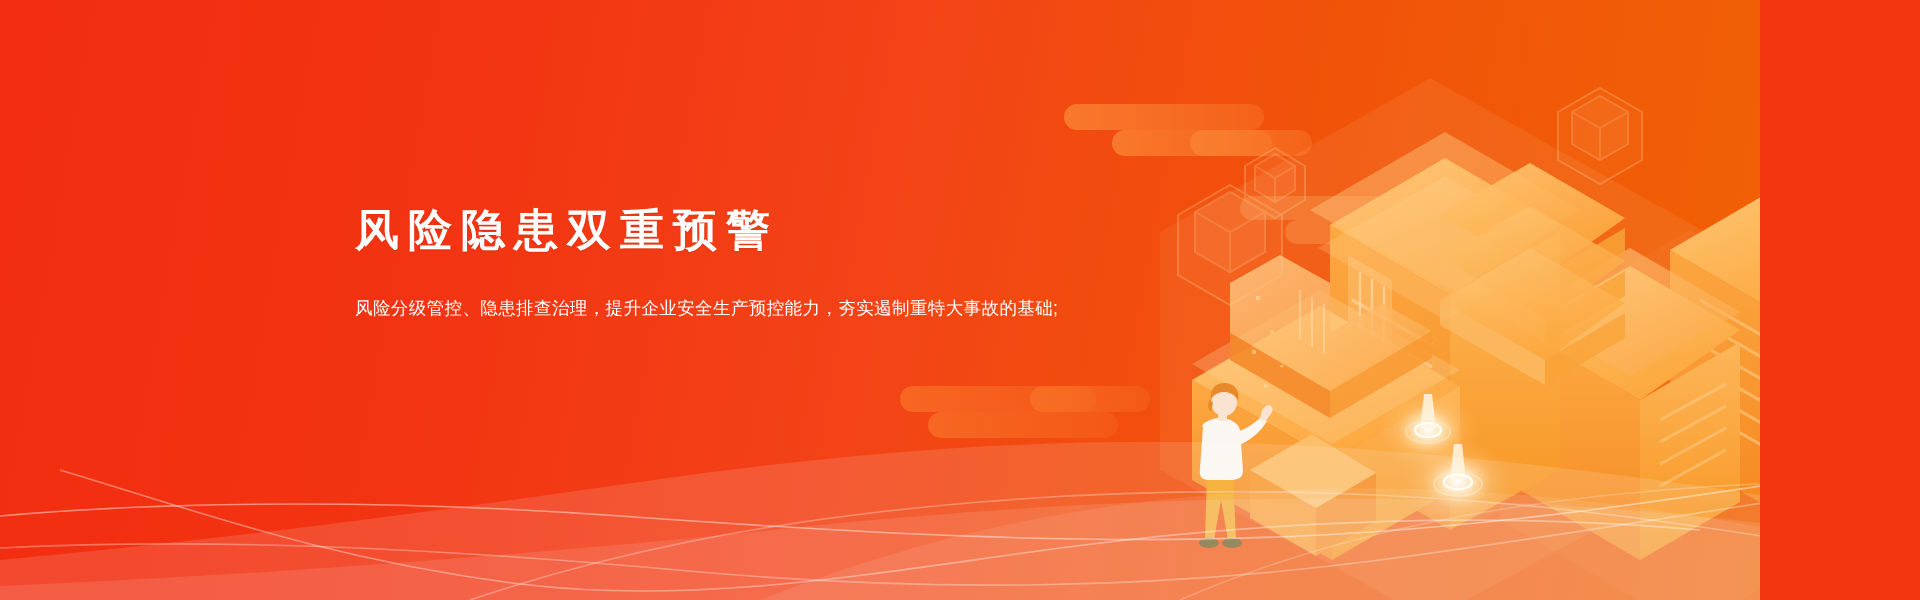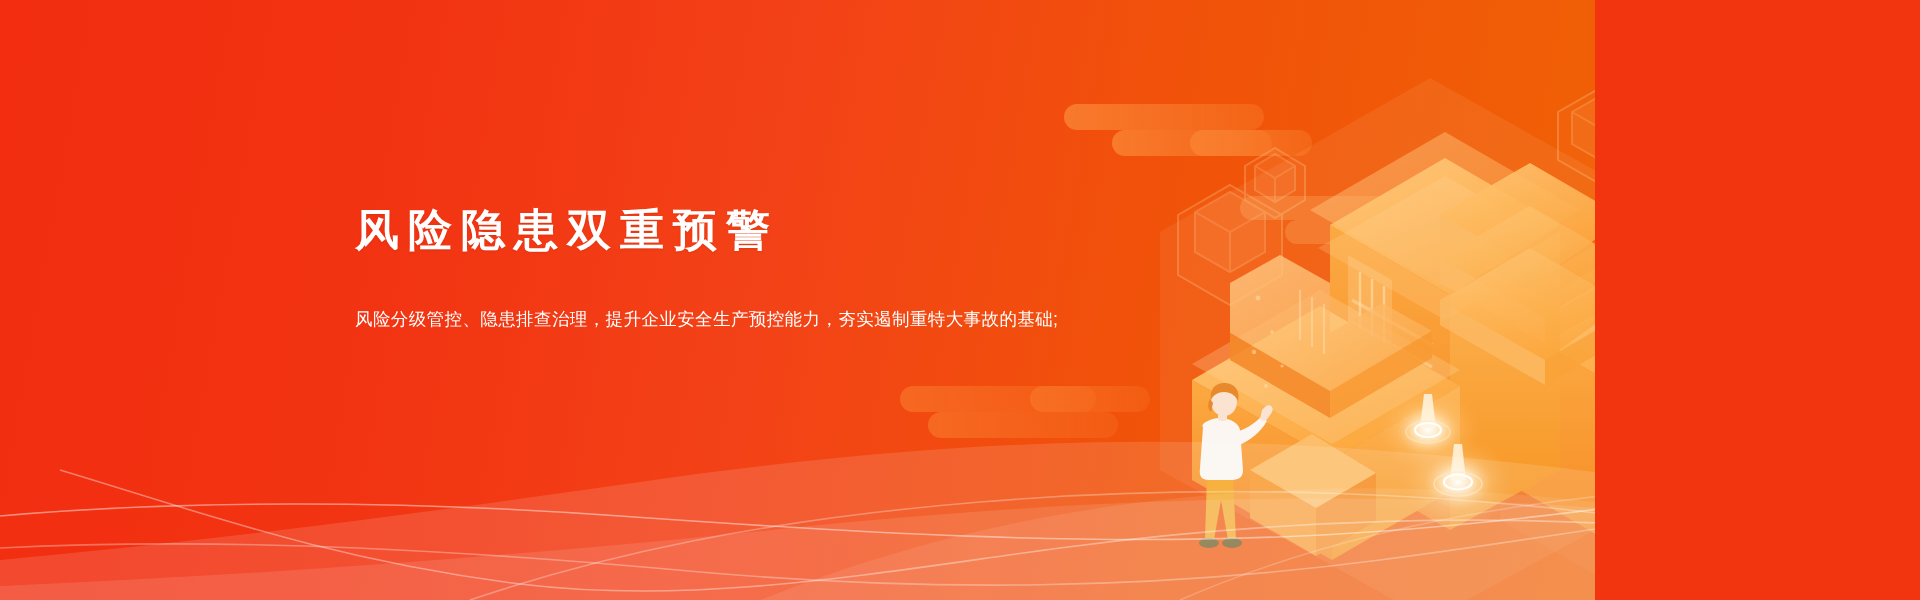--- a/index.html
+++ b/index.html
@@ -6,21 +6,21 @@
   html, body {
     margin: 0;
     padding: 0;
     background: #F2350F;
   }
   body {
     font-family: "Liberation Sans", "DejaVu Sans", sans-serif;
   }
   #banner {
     position: relative;
-    width: 1595px;
+    width: 1760px;
     height: 600px;
     overflow: hidden;
     background: linear-gradient(100deg, #F22D10 0%, #F23412 26%, #F34217 48%, #F15309 72%, #F06205 100%);
   }
   .layer {
     position: absolute;
     inset: 0;
     width: 1920px;
     height: 600px;
     pointer-events: none;
@@ -36,21 +36,21 @@
     margin: 0;
     color: #ffffff;
     font-size: 44px;
     font-weight: bold;
     letter-spacing: 9px;
     line-height: 1.15;
     white-space: nowrap;
     text-shadow: 0 1px 2px rgba(150,25,0,0.18);
   }
   #banner-subtitle {
-    margin: 45px 0 0 0;
+    margin: 34px 0 0 0;
     color: #ffffff;
     font-size: 17.5px;
     font-weight: normal;
     line-height: 36px;
     letter-spacing: 0.4px;
     white-space: nowrap;
   }
   .sub-line { display: block; }
 </style>
 </head>

